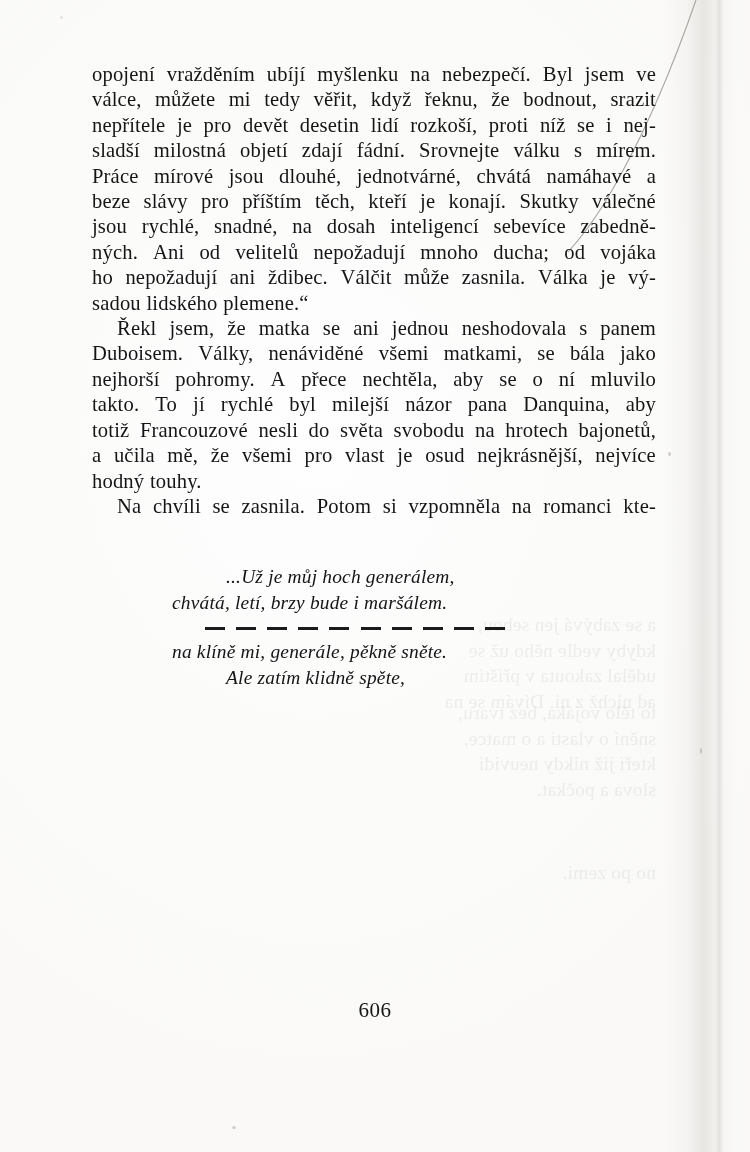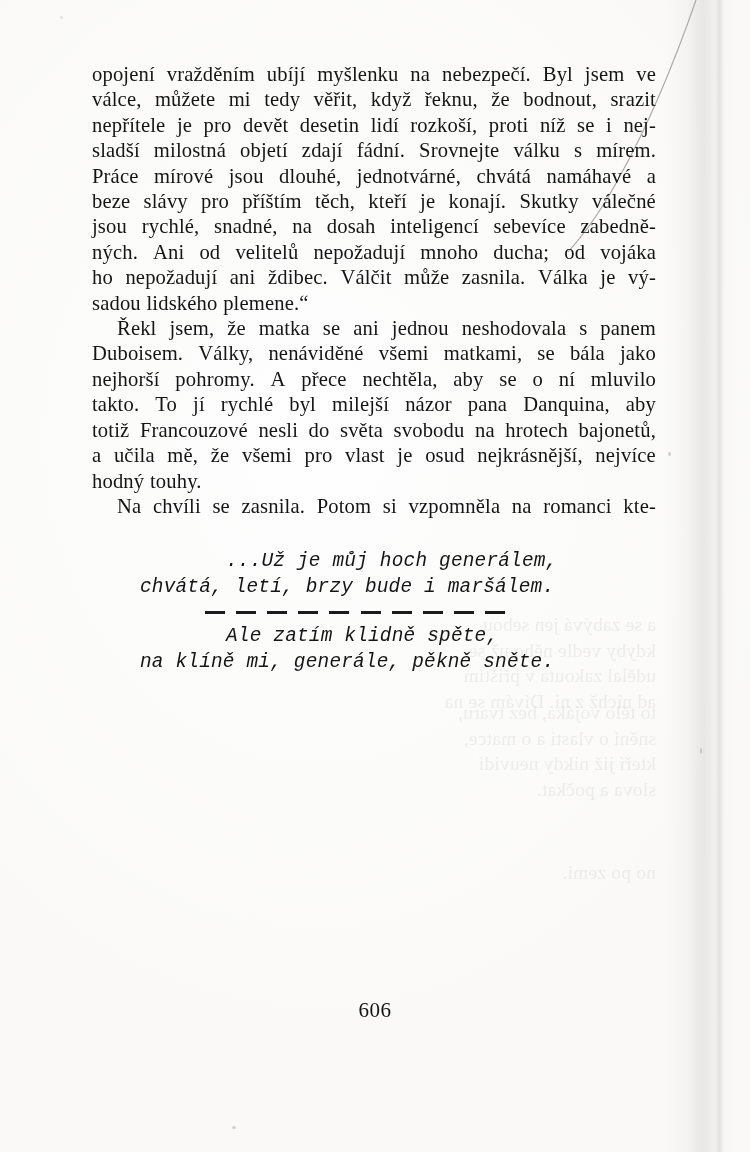--- a/index.html
+++ b/index.html
@@ -113,34 +113,33 @@
     justify-content: space-between;
   }
   .para .line.j > span { white-space: pre; }
 
   .indent { display: inline-block; width: 25px; }
 
   
   .verse {
     position: absolute;
     left: 92px;
-    top: 548px;
+    top: 564px;
     width: 564px;
     font-style: italic;
     font-size: 19.4px;
     line-height: 26px;
     letter-spacing: 0.2px;
-    font-family: Liberation Mono, monospace;
   }
   .verse .vline {
     display: block;
     white-space: pre;
   }
   .verse .vline.a { margin-left: 134px; }
-  .verse .vline.b { margin-left: 48px; }
+  .verse .vline.b { margin-left: 80px; }
 
   .verse-rule {
     margin: 5px 0 4px 113px;
     width: 300px;
     height: 14px;
     display: flex;
     justify-content: space-between;
     align-items: center;
   }
   .verse-rule i {
@@ -231,19 +230,19 @@
         <i></i>
         <i></i>
         <i></i>
         <i></i>
         <i></i>
         <i></i>
         <i></i>
         <i></i>
     </div>
 
+    <span class="vline b">na klíně mi, generále, pěkně sněte.</span>
     <span class="vline a">Ale zatím klidně spěte,</span>
-    <span class="vline b">na klíně mi, generále, pěkně sněte.</span>
   </div>
 
   <div class="folio">606</div>
 
 </div>
 
 </body></html>

